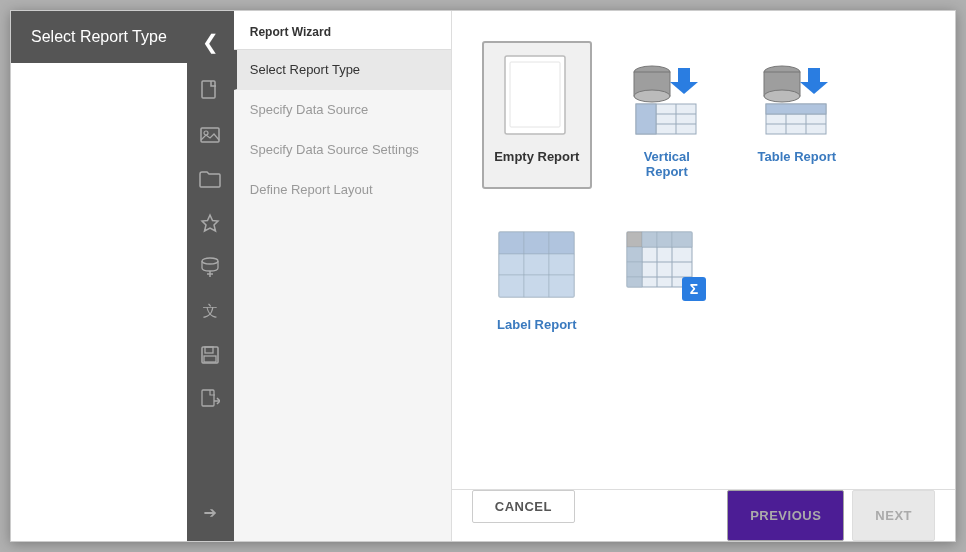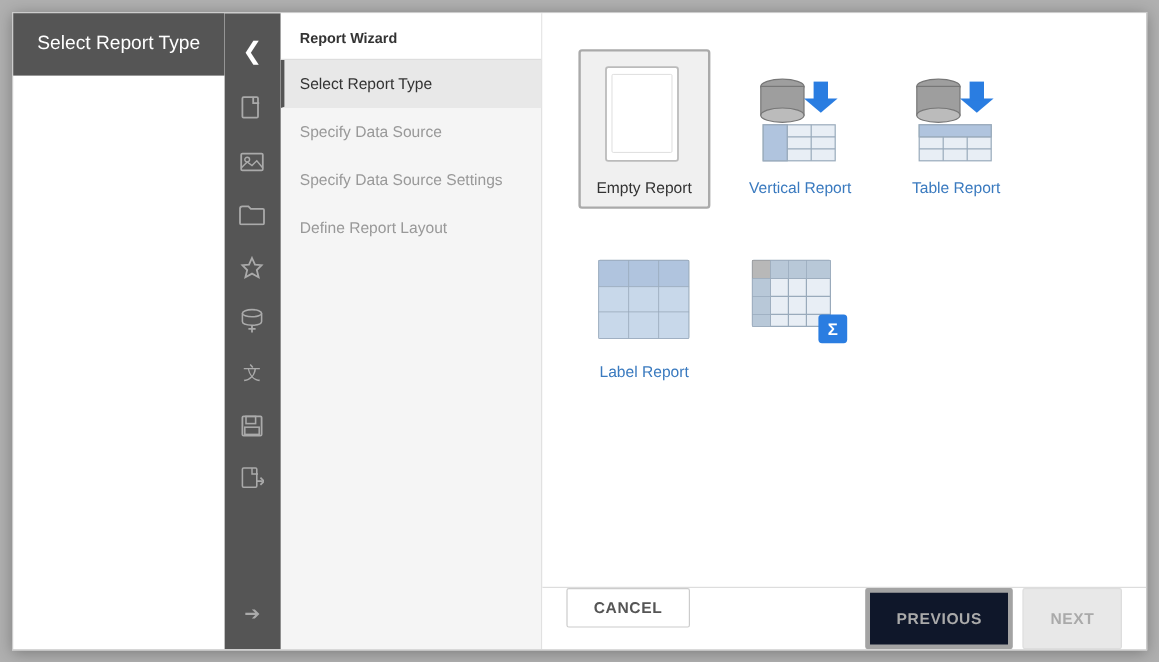--- a/index.html
+++ b/index.html
@@ -136,20 +136,21 @@
       height: 90px;
       display: flex;
       align-items: center;
       justify-content: center;
       margin-bottom: 8px;
     }
     .report-type-label {
       font-size: 13px;
       color: #3a7abf;
       text-align: center;
+      font-weight: bold;
     }
     .report-type-item.selected .report-type-label {
       color: #333;
     }
     
     .dialog-footer {
       height: 52px;
       border-top: 1px solid #ddd;
       display: flex;
       padding: 0 20px;
@@ -170,23 +171,23 @@
       cursor: pointer;
       letter-spacing: 0.5px;
       border-radius: 2px;
     }
     .btn-cancel {
       background: #fff;
       color: #555;
       border: 1px solid #ccc;
     }
     .btn-prev {
-      background: #0f172a;
+      background: #4c1d95;
       color: #aaa;
-      border: 4px solid #a3a3a3;
+      border: 1px solid #a3a3a3;
       cursor: not-allowed;
     }
     .btn-next {
       background: #e8e8e8;
       color: #aaa;
       border: 1px solid #ddd;
       cursor: not-allowed;
     }
     .btn-finish {
       background: #2a7de1;

